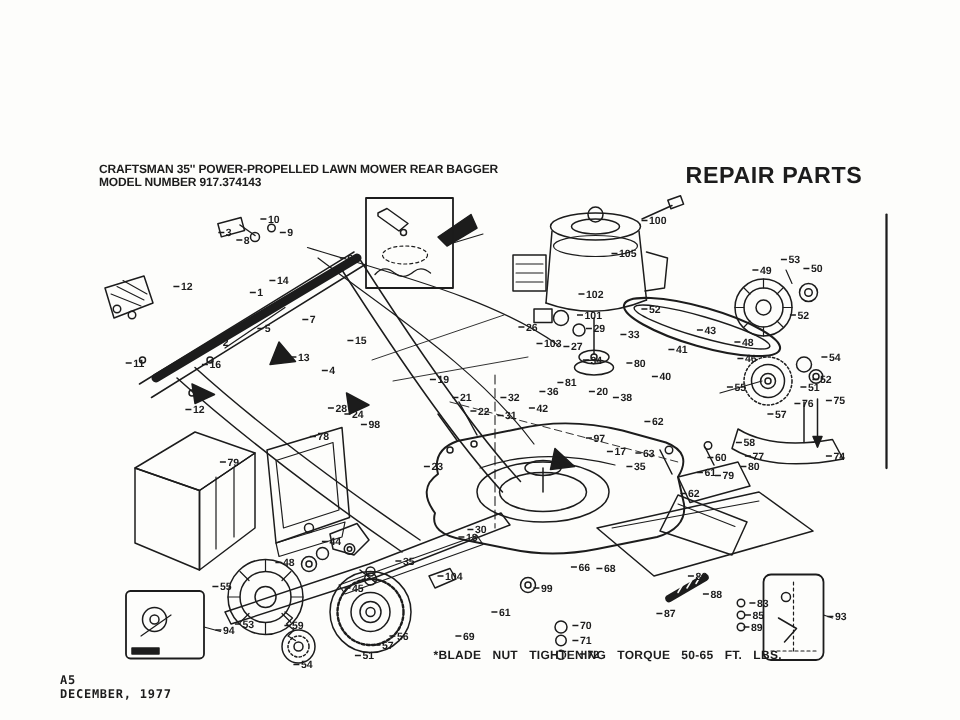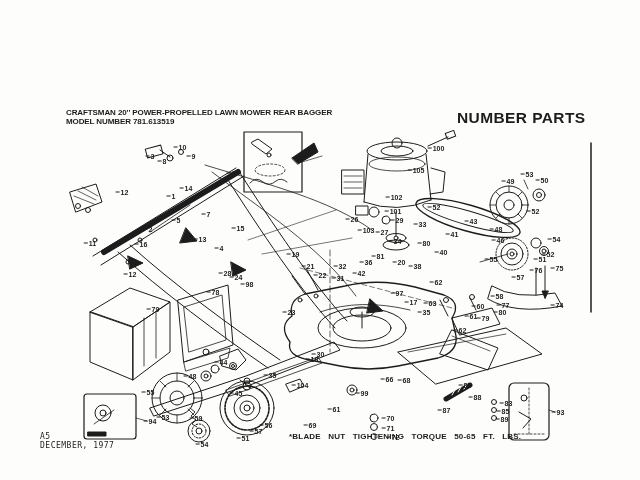--- a/index.html
+++ b/index.html
@@ -2,39 +2,39 @@
 <html><head>
 <meta charset="utf-8">
 <style>
   html,body{margin:0;padding:0;background:#e8e8e8;}
   #page{position:relative;width:640px;height:480px;background:#fdfdfb;overflow:hidden;
         font-family:"Liberation Sans",sans-serif;color:#1c1c1c;}
   .abs{position:absolute;}
   #hdr{left:66px;top:108px;font-weight:bold;font-size:8px;line-height:1.18;letter-spacing:-0.1px;}
   #repair-title{left:457px;top:109px;font-weight:bold;font-size:15.5px;letter-spacing:.4px;}
   #footnote{left:289px;top:432px;font-weight:bold;font-size:8px;word-spacing:5px;letter-spacing:.2px;}
-  #corner{left:40px;top:432px;font-family:"DejaVu Sans Mono",monospace;font-size:8px;line-height:1.15;letter-spacing:.5px;}
+  #corner{left:40px;top:449px;font-family:"DejaVu Sans Mono",monospace;font-size:8px;line-height:1.15;letter-spacing:.5px;font-weight:bold;}
   #diagram-svg{left:0;top:0;}
   #label-layer{left:0;top:0;width:640px;height:480px;pointer-events:none;}
   .plabel{position:absolute;transform:translate(-50%,-50%);font-weight:bold;font-size:7px;
           white-space:nowrap;color:#1c1c1c;}
   .plabel::before{content:"";display:inline-block;width:4px;height:1px;background:#1c1c1c;
           vertical-align:2px;margin-right:1px;}
 </style>
 </head>
 <body>
 
 <div id="page">
 
   <div id="hdr" class="abs">
-    <div>CRAFTSMAN 20'' POWER-PROPELLED LAWN MOWER REAR BAGGER</div>
-    <div>MODEL NUMBER 781.613519</div>
+    <div>CRAFTSMAN 35'' POWER-PROPELLED LAWN MOWER REAR BAGGER</div>
+    <div>MODEL NUMBER 917.374143</div>
   </div>
 
-  <div id="repair-title" class="abs">NUMBER PARTS</div>
+  <div id="repair-title" class="abs">REPAIR PARTS</div>
 
   <div id="footnote" class="abs">*BLADE NUT TIGHTENING TORQUE 50-65 FT. LBS.</div>
 
   <div id="corner" class="abs">
     <div>A5</div>
     <div>DECEMBER, 1977</div>
   </div>
 
   <svg id="diagram-svg" class="abs" width="640" height="480" viewBox="0 0 640 480" fill="none" stroke="#1c1c1c" stroke-width="1" stroke-linecap="round" stroke-linejoin="round">
 

